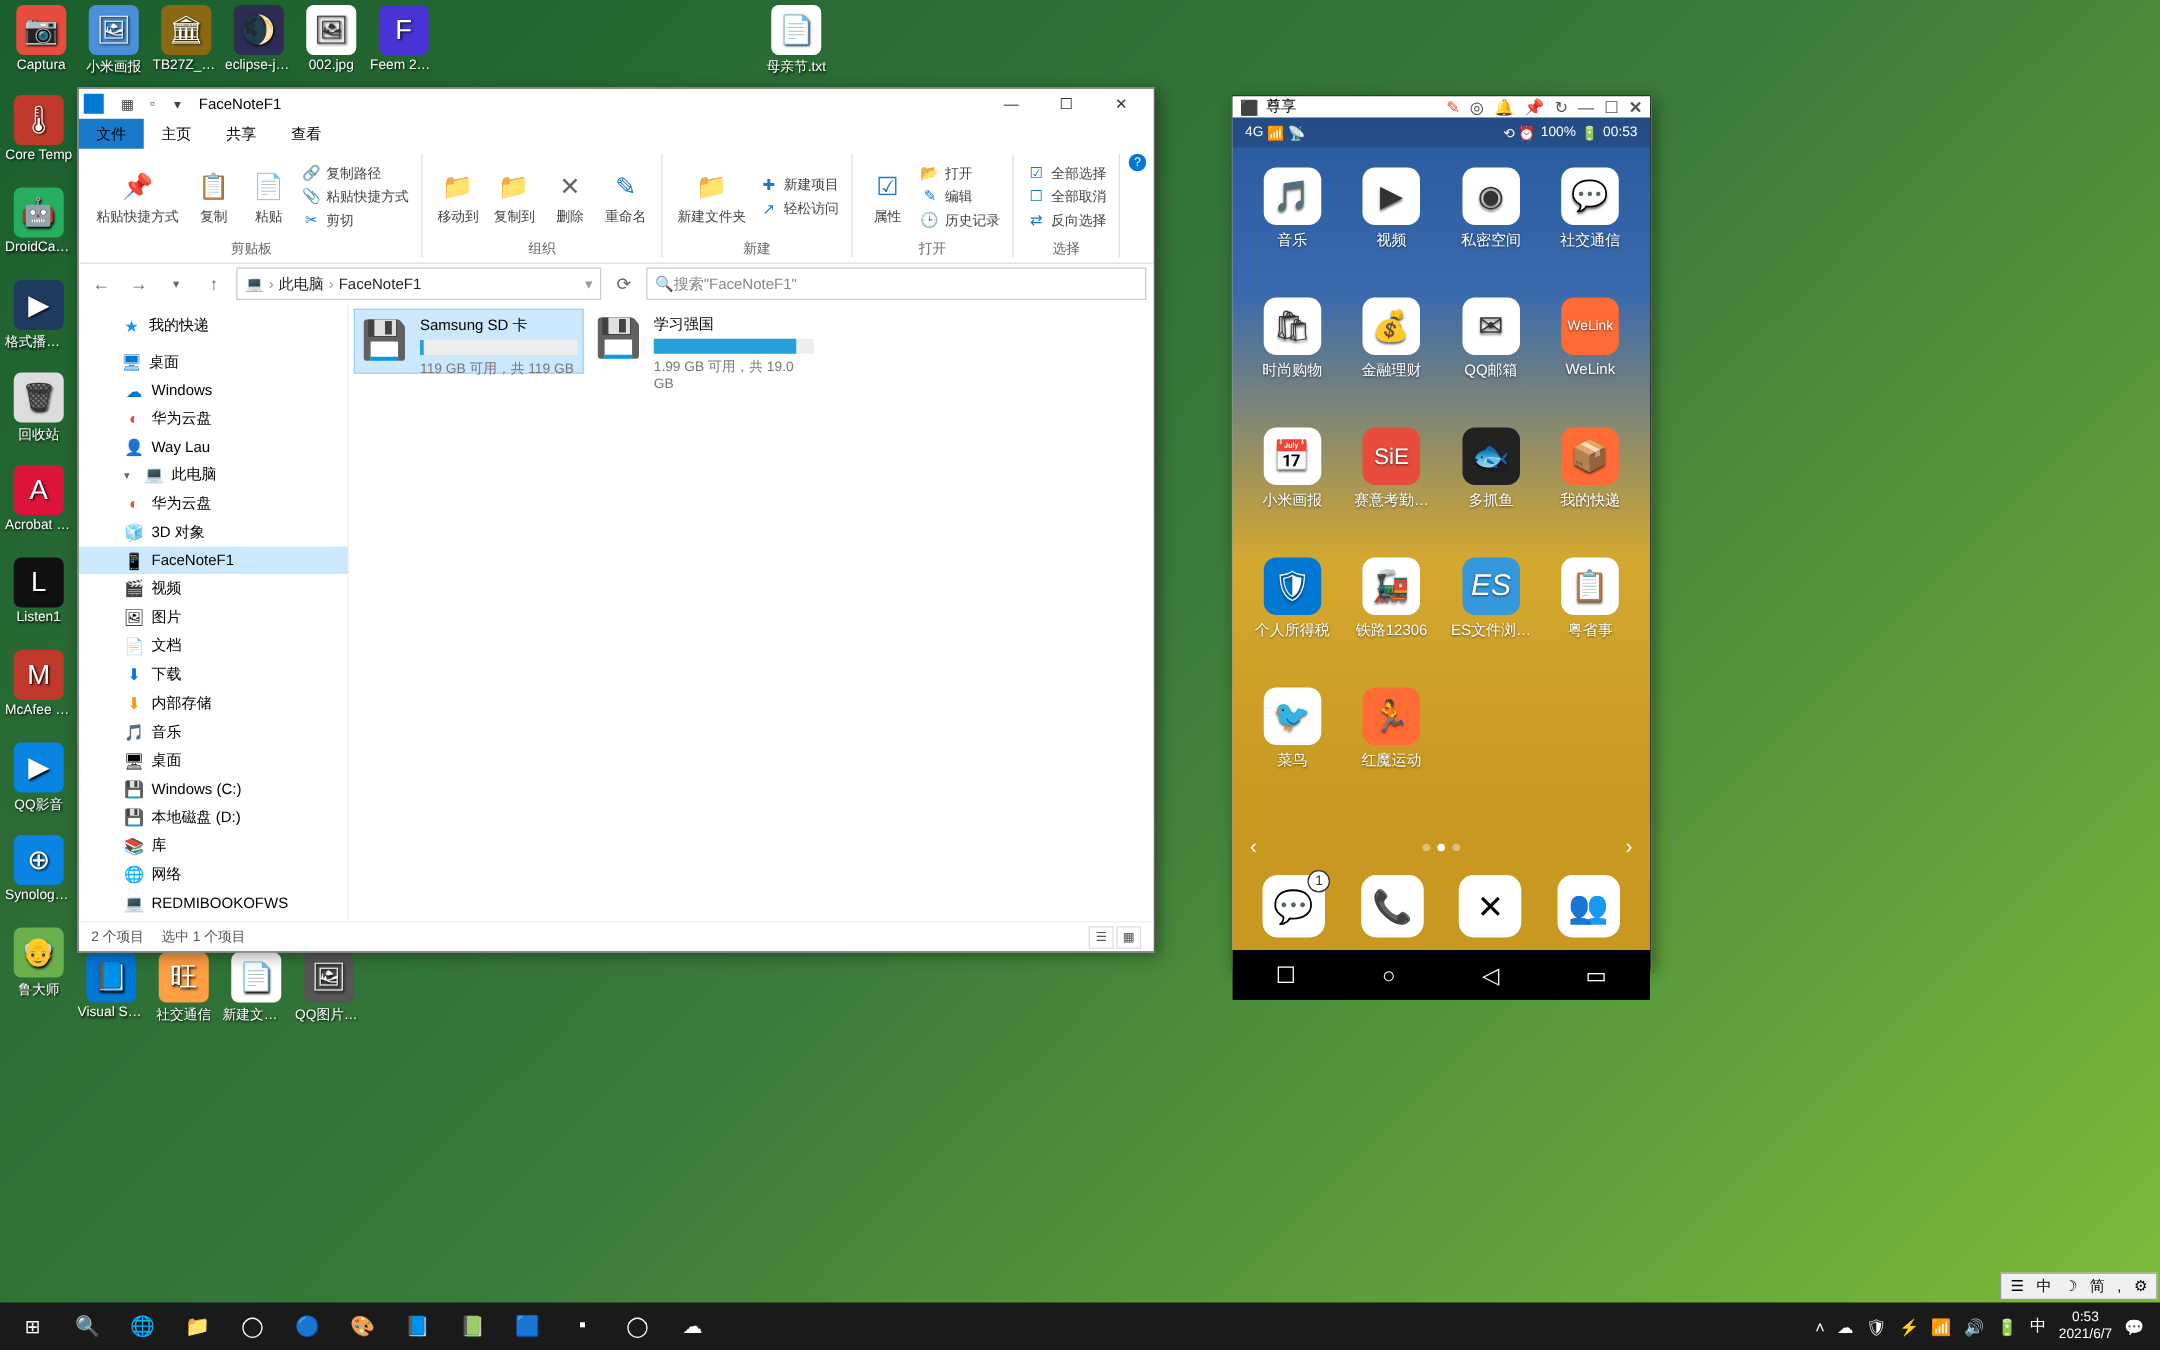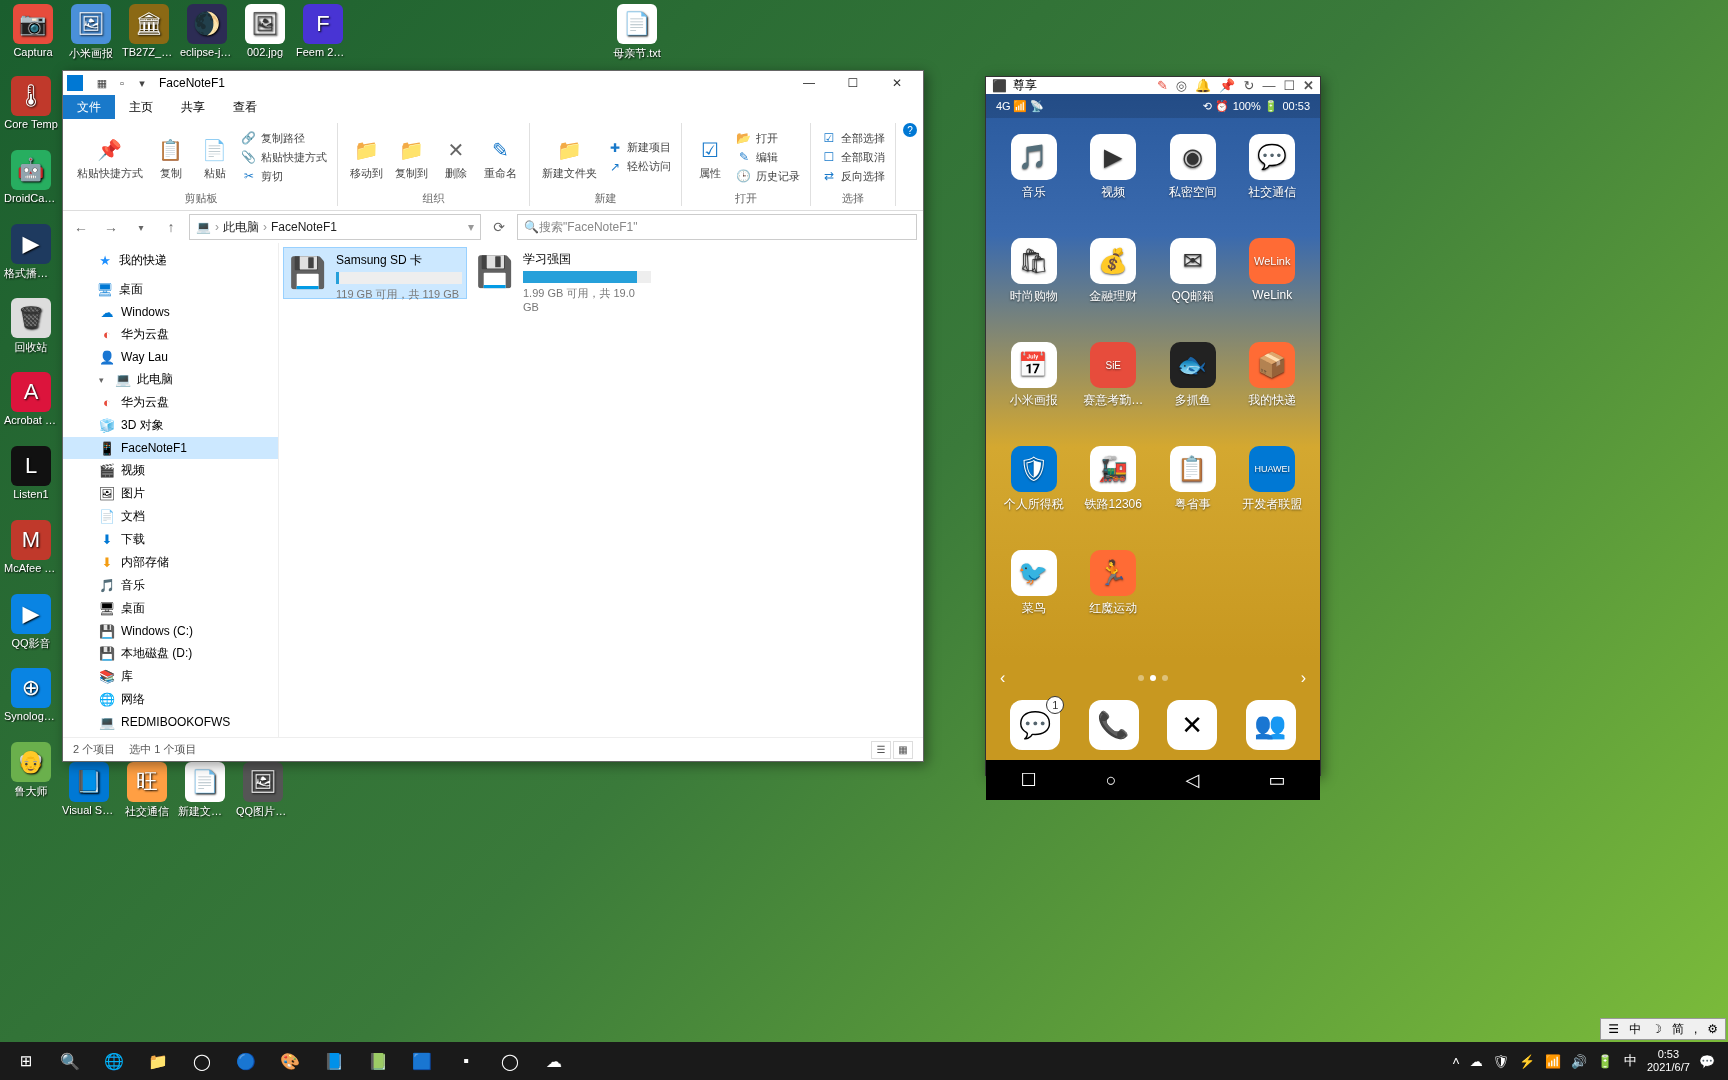--- a/index.html
+++ b/index.html
@@ -15,21 +15,21 @@
 
 .explorer{position:absolute;left:62px;top:70px;width:862px;height:692px;background:#fff;border:1px solid #666;box-shadow:3px 3px 12px rgba(0,0,0,.4);display:flex;flex-direction:column}
 .titlebar{height:24px;display:flex;align-items:center;padding:0 4px;font-size:12px}
 .titlebar .ticon{width:16px;height:16px;background:#0078d4;margin-right:4px}
 .titlebar .qa{display:flex;gap:2px;margin-left:6px}
 .titlebar .qa div{width:18px;height:18px;display:flex;align-items:center;justify-content:center;color:#444;font-size:11px}
 .winbtns{margin-left:auto;display:flex}
 .winbtns div{width:44px;height:24px;display:flex;align-items:center;justify-content:center;font-size:12px;color:#333}
 .tabs{height:24px;display:flex;font-size:12px}
 .tabs div{padding:4px 14px;cursor:pointer}
-.tabs .active{background:#1979ca;color:#ffffff}
+.tabs .active{background:#1979ca;color:#000000}
 .ribbon{height:92px;border-bottom:1px solid #ddd;display:flex;padding:4px 2px;position:relative}
 .ribbon .help{position:absolute;right:6px;top:4px;width:14px;height:14px;border-radius:50%;background:#0078d4;color:#fff;font-size:10px;display:flex;align-items:center;justify-content:center}
 .rgrp{border-right:1px solid #e0e0e0;padding:0 8px;display:flex;flex-direction:column;align-items:center;justify-content:space-between;font-size:11px;color:#666}
 .rgrp .body{flex:1;display:flex;align-items:center;gap:4px}
 .rbtn{display:flex;flex-direction:column;align-items:center;font-size:11px;color:#444;padding:2px 4px;cursor:pointer}
 .rbtn .ri{width:32px;height:32px;display:flex;align-items:center;justify-content:center;font-size:20px;color:#1979ca}
 .rbtn.sm{flex-direction:row;font-size:11px;padding:1px 2px}
 .rbtn.sm .ri{width:16px;height:16px;font-size:12px;margin-right:4px}
 .vstack{display:flex;flex-direction:column;gap:1px}
 .addrrow{height:32px;display:flex;align-items:center;padding:2px 6px;gap:6px}
@@ -524,46 +524,46 @@
         </div>
       <div class="app">
           <div class="aico orange" style="font-size:11px">WeLink</div>
           <span>WeLink</span>
         </div>
       <div class="app">
           <div class="aico">📅</div>
           <span>小米画报</span>
         </div>
       <div class="app">
-          <div class="aico red" style="font-size:10px">SiE</div>
+          <div class="aico red" style="font-size:18px">SiE</div>
           <span>赛意考勤…</span>
         </div>
       <div class="app">
           <div class="aico" style="background:#222;color:#fff">🐟</div>
           <span>多抓鱼</span>
         </div>
       <div class="app">
           <div class="aico orange">📦</div>
           <span>我的快递</span>
         </div>
       <div class="app">
           <div class="aico" style="background:#0078d4;color:#fff">🛡</div>
           <span>个人所得税</span>
         </div>
       <div class="app">
           <div class="aico">🚂</div>
           <span>铁路12306</span>
         </div>
       <div class="app">
+          <div class="aico" style="background:#3498db;color:#fff;font-style:italic">ES</div>
+          <span>ES文件浏…</span>
+        </div>
+      <div class="app">
           <div class="aico">📋</div>
           <span>粤省事</span>
-        </div>
-      <div class="app">
-          <div class="aico" style="background:#0078d4;color:#fff;font-size:9px">HUAWEI</div>
-          <span>开发者联盟</span>
         </div>
       <div class="app">
           <div class="aico">🐦</div>
           <span>菜鸟</span>
         </div>
       <div class="app">
           <div class="aico orange">🏃</div>
           <span>红魔运动</span>
         </div>
     </div>

